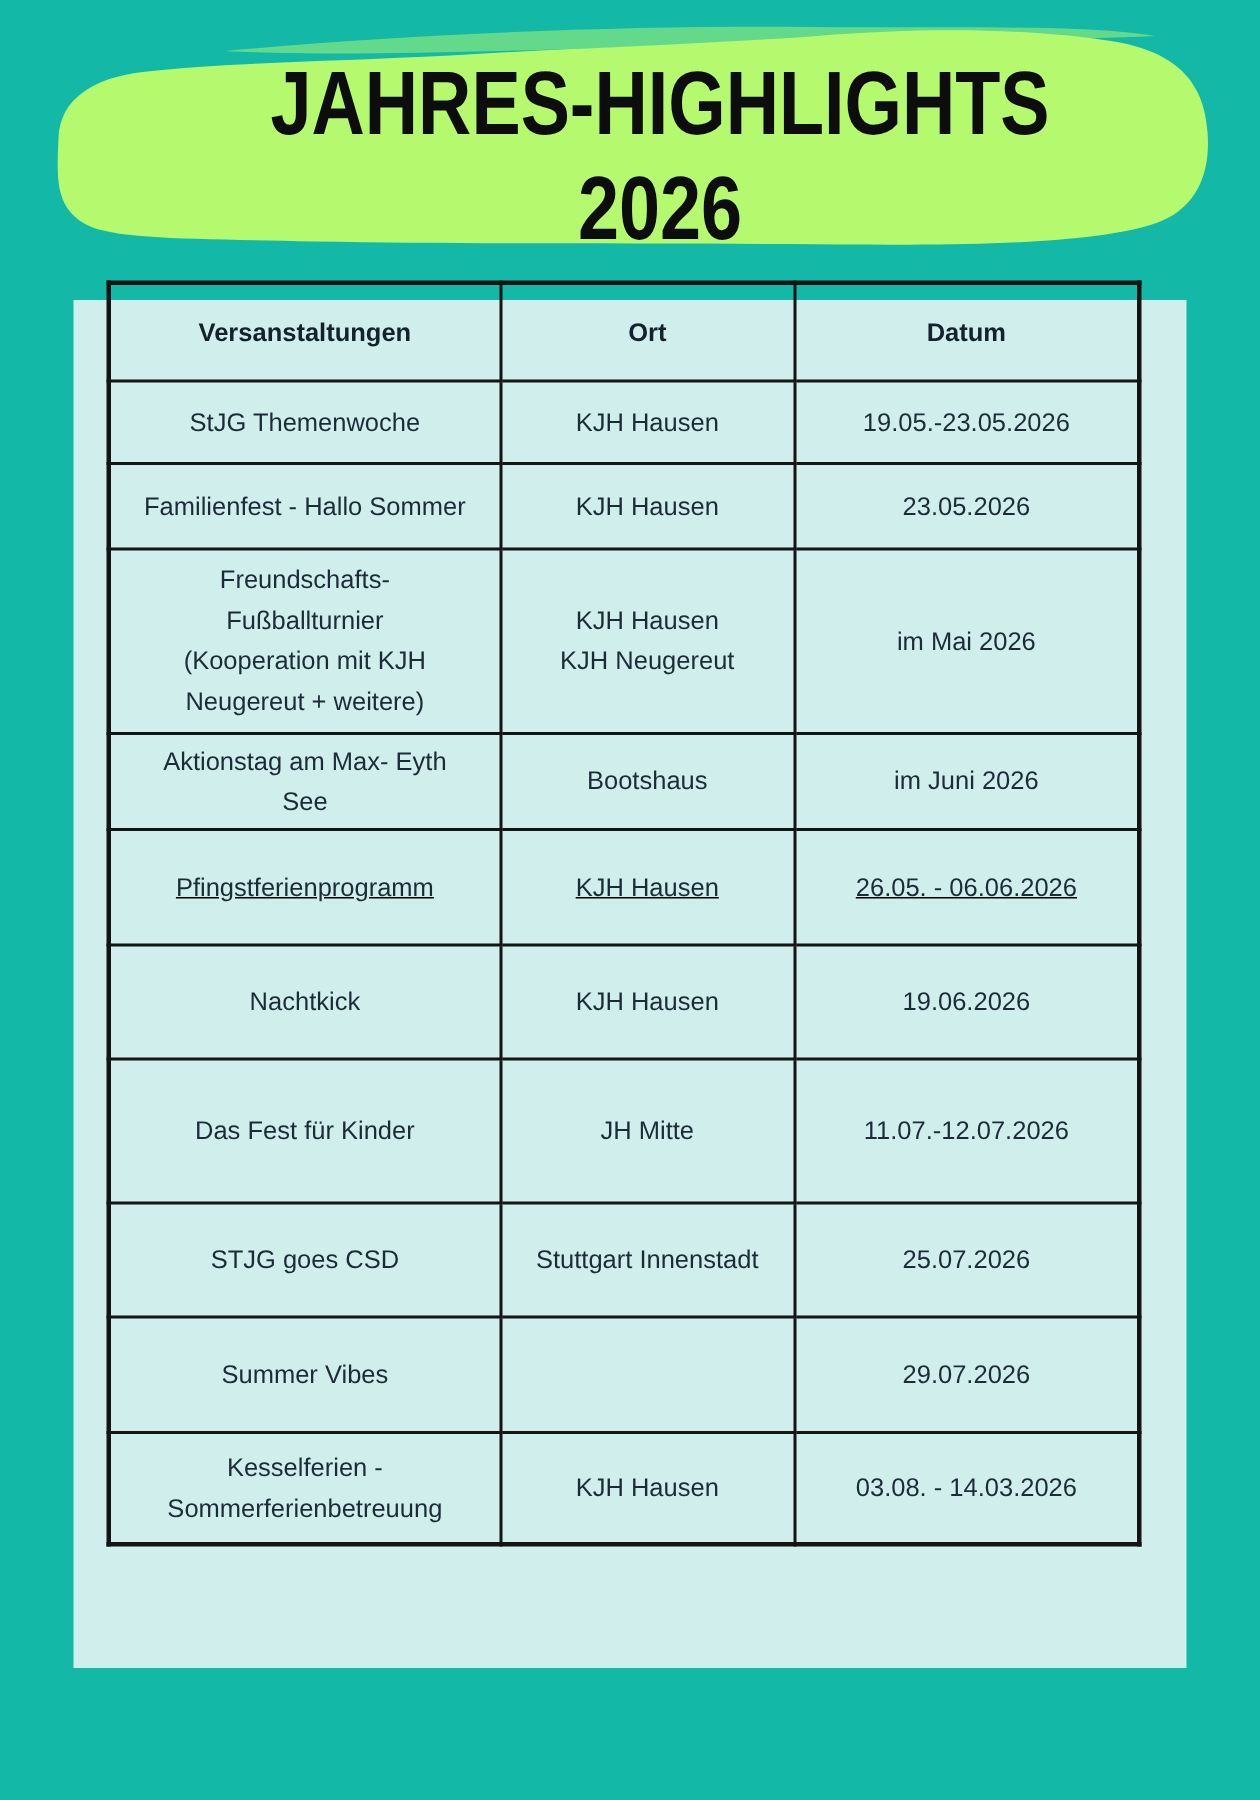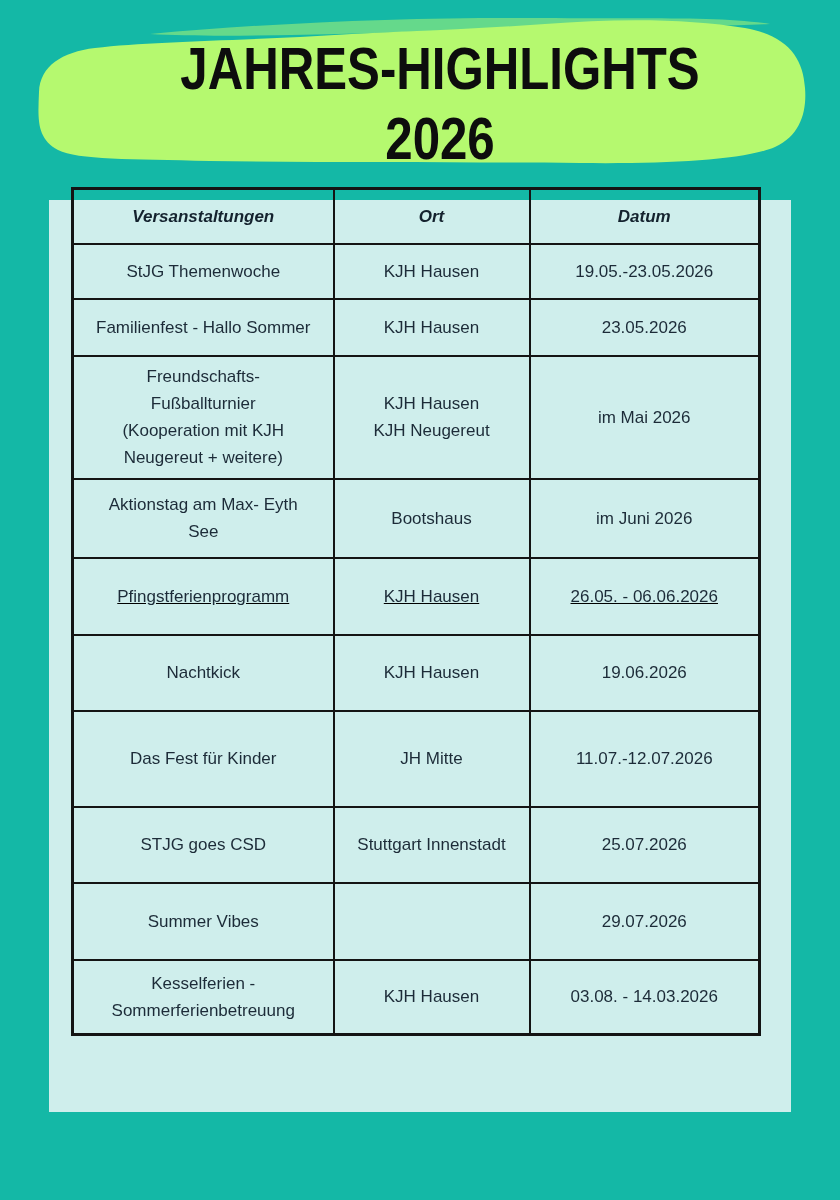--- a/index.html
+++ b/index.html
@@ -54,25 +54,25 @@
     padding:4px 12px;
     font-size:17px;
     line-height:27px;
     color:#1c2b38;
     white-space:pre-line;
     background:transparent;
     overflow:hidden;
   }
   table.events th{font-weight:bold;color:#14222e;}
   
-  tr.hd{height:55px;font-style:italic;}
+  tr.hd{height:65px;}
   tbody tr:nth-child(1){height:55px;}
   tbody tr:nth-child(2){height:57px;padding-left:16px;}
   tbody tr:nth-child(3){height:123px;}
-  tbody tr:nth-child(4){height:79px;}
+  tbody tr:nth-child(4){height:64px;}
   tbody tr:nth-child(5){height:77px;text-decoration:underline;}
   tbody tr:nth-child(6){height:76px;}
   tbody tr:nth-child(7){height:96px;}
   tbody tr:nth-child(8){height:76px;}
   tbody tr:nth-child(9){height:77px;}
   tbody tr:nth-child(10){height:75px;}
   tbody tr:nth-child(11){height:80px;}
 </style>
 </head>
 <body>

